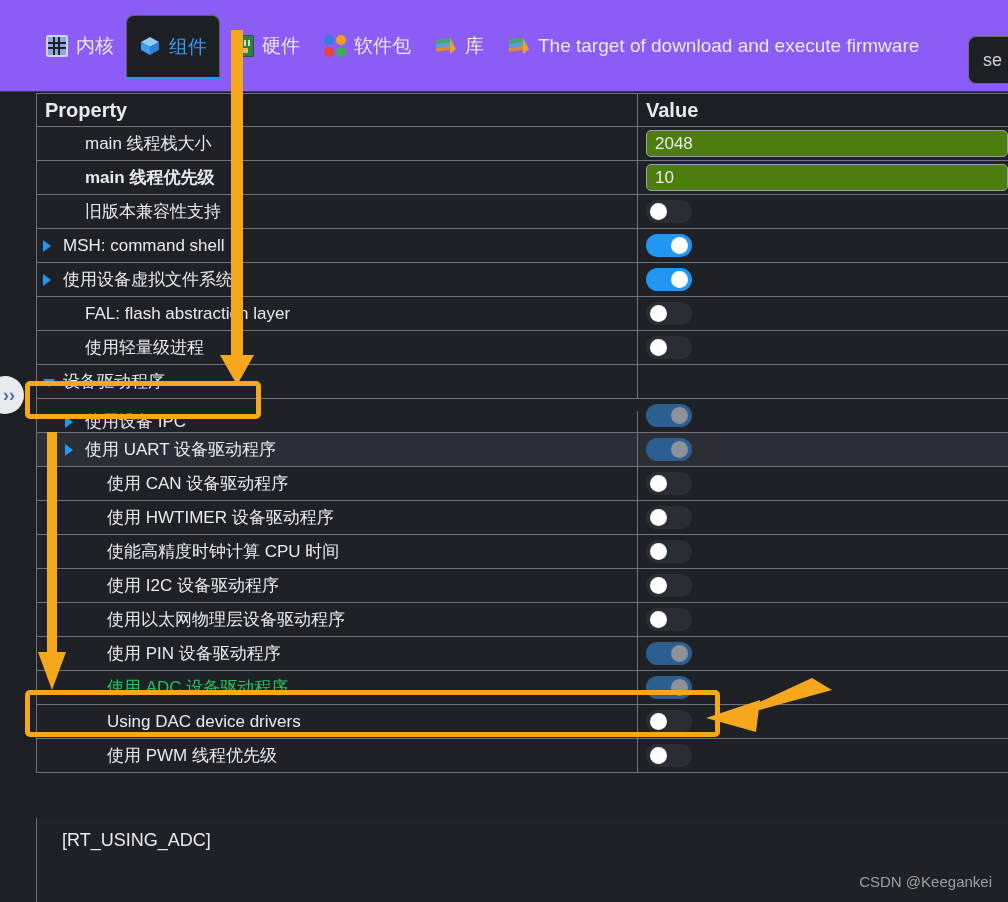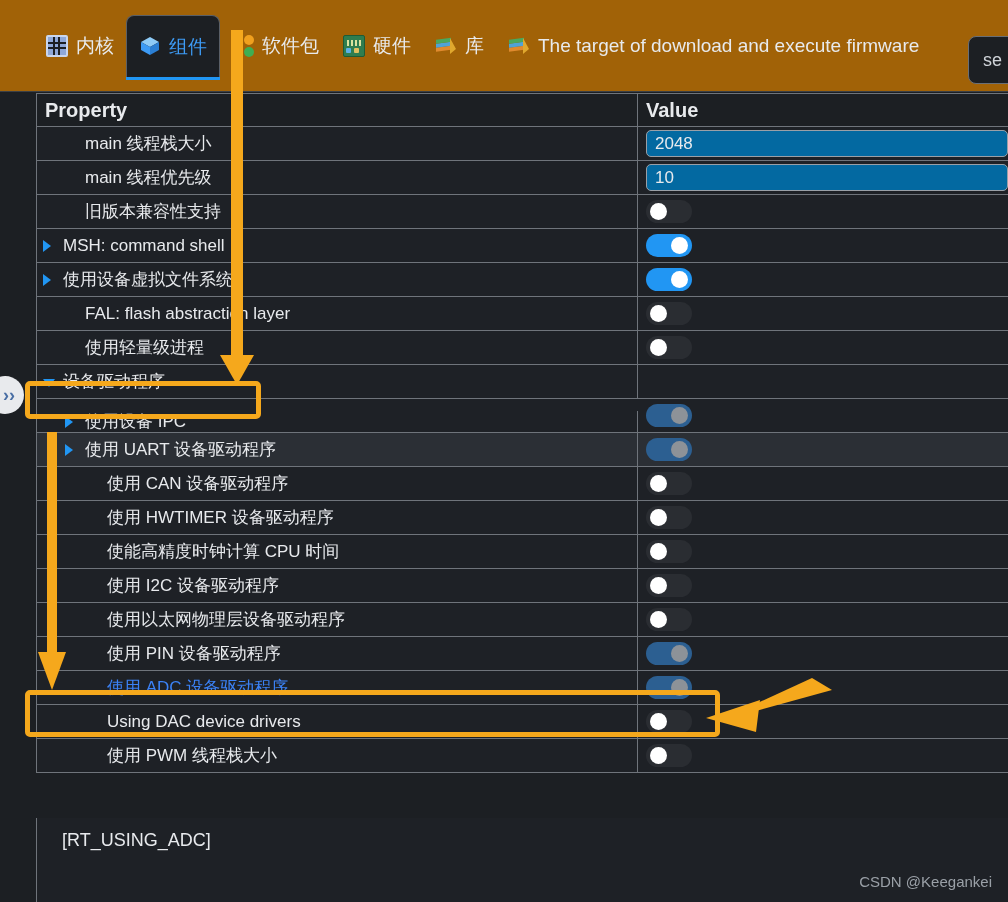--- a/index.html
+++ b/index.html
@@ -7,21 +7,21 @@
     width: 1008px; height: 902px;
     background: #1c1f23;
     font-family: "Liberation Sans", "DejaVu Sans", sans-serif;
     overflow: hidden;
   }
   #app { position: relative; width: 1008px; height: 902px; }
 
   
   .tabbar {
     position: absolute; left: 0; top: 0; width: 1008px; height: 92px;
-    background: #a16207;
+    background: #8b5cf6;
     display: flex; align-items: center;
     padding-left: 34px;
     border-bottom: 1px solid #3c4045;
   }
   .tab {
     display: flex; align-items: center; gap: 8px;
     height: 62px; padding: 0 12px;
     color: #e8eaed; font-size: 19px; white-space: nowrap;
     position: relative;
   }
@@ -89,41 +89,41 @@
     width: 601px; border-right: 1px solid #6f747b;
     display: flex; align-items: center; color: #e8eaed; font-size: 17px;
     padding-left: 6px; position: relative; overflow: hidden;
   }
   .cell-val {
     flex: 1; display: flex; align-items: center; padding-left: 8px;
     color: #e8eaed; font-size: 17px; overflow: hidden;
   }
   .hdr .cell-prop, .hdr .cell-val { font-weight: bold; font-size: 20px; }
   .hdr .cell-prop { padding-left: 8px; }
-  .prop-label.selected { color: #3b82f6; }
+  .prop-label.selected { color: #22c55e; }
 
   .twisty { width: 16px; flex: none; margin-right: 4px; display: inline-block; }
   .twisty i { display: block; width: 0; height: 0; }
   .twisty.right i { border-left: 8px solid #2196f3; border-top: 6px solid transparent; border-bottom: 6px solid transparent; }
   .twisty.down i { border-top: 8px solid #2196f3; border-left: 6px solid transparent; border-right: 6px solid transparent; margin-top: 2px; }
   .twisty.none i { border: none; }
 
   
   .toggle { width: 46px; height: 23px; border-radius: 12px; position: relative; flex: none; }
   .toggle i { position: absolute; top: 3px; width: 17px; height: 17px; border-radius: 50%; display: block; }
   .toggle.off { background: #2a2d32; }
   .toggle.off i { left: 4px; background: #ffffff; }
   .toggle.on { background: #2196f3; }
   .toggle.on i { right: 4px; background: #ffffff; }
   .toggle.on-disabled { background: #2c5f91; }
   .toggle.on-disabled i { right: 4px; background: #8d9298; }
 
   .txtbox {
     width: 362px; height: 27px; border: 1px solid #9aa0a7; border-radius: 5px;
-    background: #0369a1; color: #e8eaed; font-size: 17px;
+    background: #4d7c0f; color: #e8eaed; font-size: 17px;
     display: flex; align-items: center; padding-left: 8px;
   }
 
   
   .detail {
     position: absolute; left: 36px; top: 818px; width: 1012px; height: 84px;
     border-left: 1px solid #6f747b; background: #1e2126;
     color: #e8eaed; font-size: 18px;
     padding: 12px 0 0 25px;
   }
@@ -162,31 +162,31 @@
         <span class="ico ico-cube">
           <svg width="22" height="22" viewBox="0 0 22 22">
             <polygon points="11,2 20,7 11,12 2,7" fill="#8ecbf7"></polygon>
             <polygon points="2,7 11,12 11,20 2,15" fill="#3d9bf5"></polygon>
             <polygon points="20,7 11,12 11,20 20,15" fill="#2b7fd4"></polygon>
           </svg>
         </span>
         <span class="tab-label">组件</span>
       </div>
       <div class="tab">
+        <span class="ico ico-pcb"></span>
+        <span class="tab-label">硬件</span>
+      </div>
+      <div class="tab">
         <span class="ico ico-pkg">
           <i style="background: rgb(47, 125, 224);"></i>
           <i style="background: rgb(240, 160, 30);"></i>
           <i style="background: rgb(229, 69, 60);"></i>
           <i style="background: rgb(63, 174, 82);"></i>
         </span>
         <span class="tab-label">软件包</span>
-      </div>
-      <div class="tab">
-        <span class="ico ico-pcb"></span>
-        <span class="tab-label">硬件</span>
       </div>
       <div class="tab">
         <span class="ico ico-books">
           <svg width="24" height="22" viewBox="0 0 24 22">
             <rect x="1" y="13" width="15" height="4" fill="#e08a2e" transform="skewY(-8)"></rect>
             <rect x="1" y="9" width="15" height="4" fill="#4fa3d8" transform="skewY(-8)"></rect>
             <rect x="1" y="5" width="15" height="4" fill="#4aa85e" transform="skewY(-8)"></rect>
             <polygon points="15,3 21,14 15,19" fill="#e0a82e"></polygon>
           </svg>
         </span>
@@ -220,21 +220,21 @@
             <span class="twisty none">
               <i></i>
             </span>
             <span class="prop-label">main 线程栈大小</span>
           </div>
           <div class="cell-val">
             <div class="txtbox">2048</div>
           </div>
         </div>
         <div class="row">
-          <div class="cell-prop" style="padding-left: 28px;">
+          <div class="cell-prop" style="padding-left: 28px; font-weight: bold;">
             <span class="twisty none">
               <i></i>
             </span>
             <span class="prop-label">main 线程优先级</span>
           </div>
           <div class="cell-val">
             <div class="txtbox">10</div>
           </div>
         </div>
         <div class="row">
@@ -439,21 +439,21 @@
             <div class="toggle off">
               <i></i>
             </div>
           </div>
         </div>
         <div class="row">
           <div class="cell-prop" style="padding-left: 50px;">
             <span class="twisty none">
               <i></i>
             </span>
-            <span class="prop-label">使用 PWM 线程栈大小</span>
+            <span class="prop-label">使用 PWM 线程优先级</span>
           </div>
           <div class="cell-val">
             <div class="toggle off">
               <i></i>
             </div>
           </div>
         </div>
       </div>
   </div>
 

